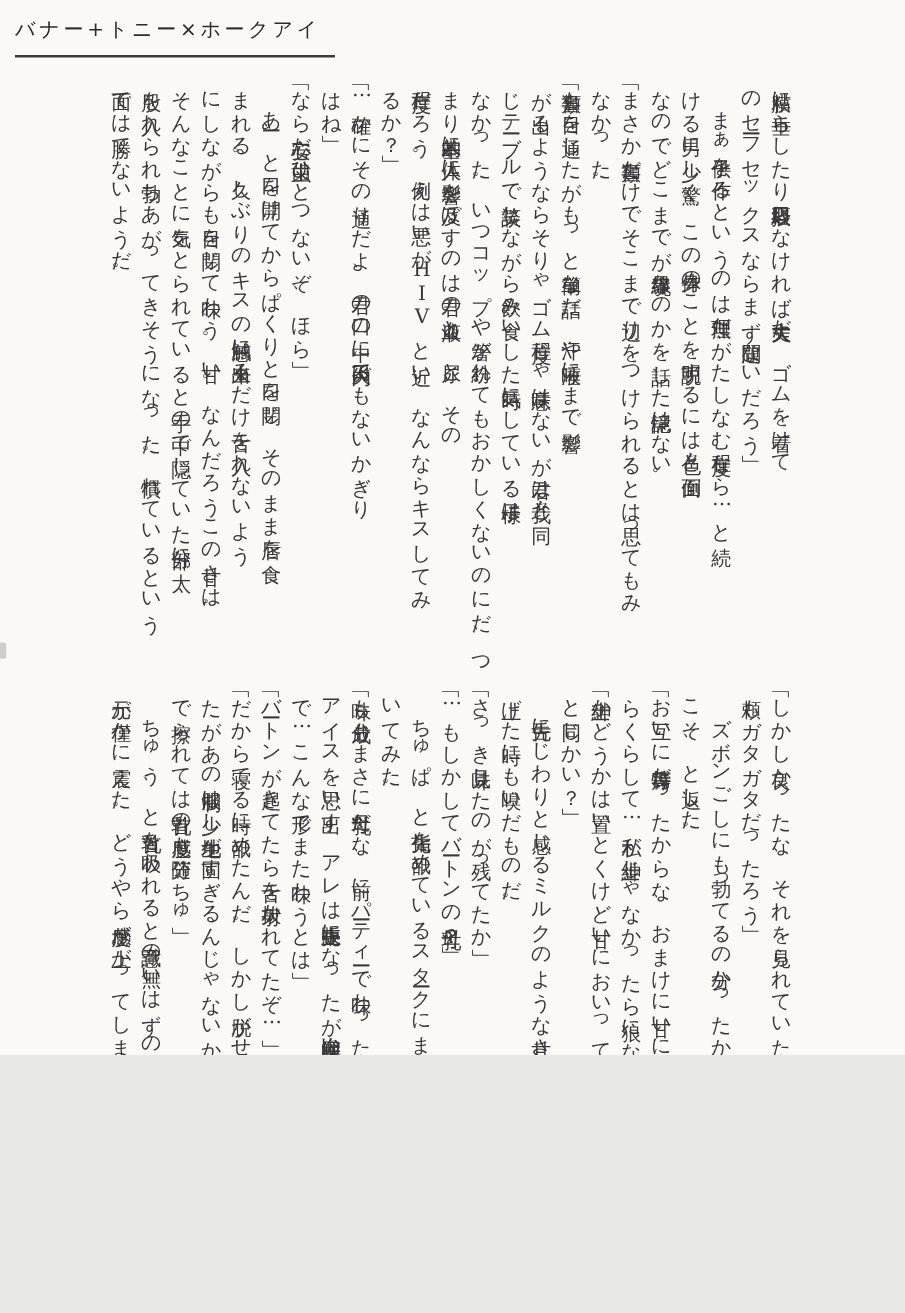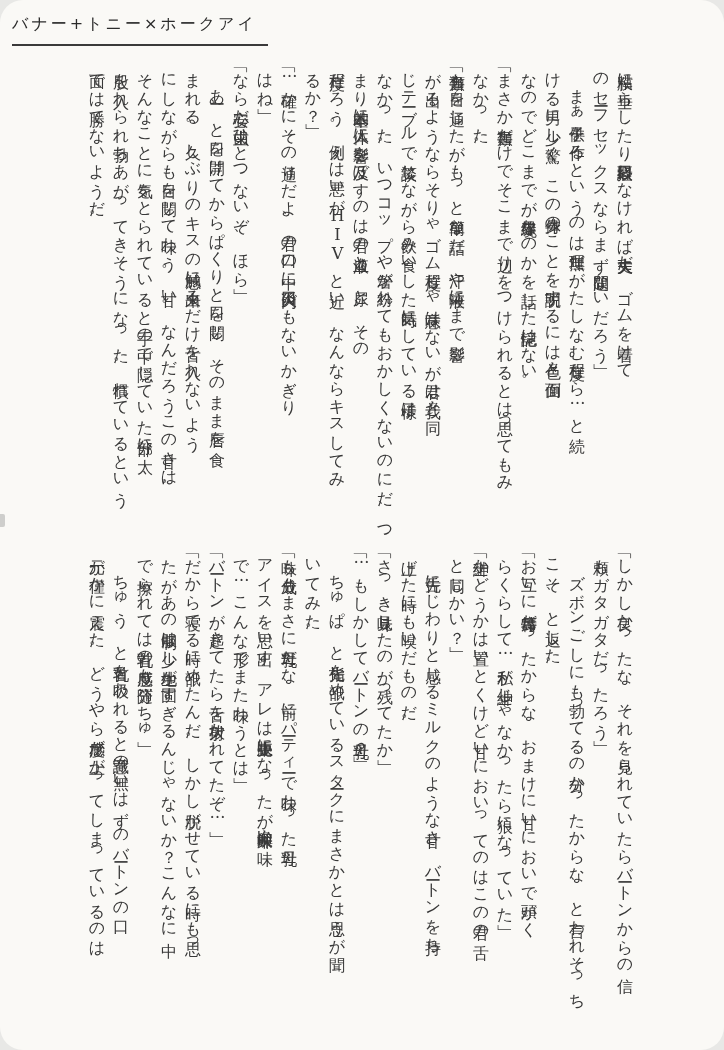--- a/index.html
+++ b/index.html
@@ -3,26 +3,25 @@
 <meta charset="utf-8">
 <style>
   html, body {
     margin: 0;
     padding: 0;
     background: #e8e8e6;
   }
   .page {
     position: relative;
     width: 724px;
-    height: 1050px;
+    height: 844px;
     background: var(--paper, #faf9f6);
     overflow: hidden;
     font-family: "DejaVu Serif", "Liberation Serif", serif;
     color: var(--ink, #383838);
-    border-radius: 23px;
   }
   .header {
     position: absolute;
     left: 12px;
     top: 14px;
     width: 256px;
     padding-bottom: 9px;
     border-bottom: 2px solid var(--rule, #3a3a3a);
     font-family: "DejaVu Sans", "Liberation Sans", sans-serif;
     font-size: 16px;

